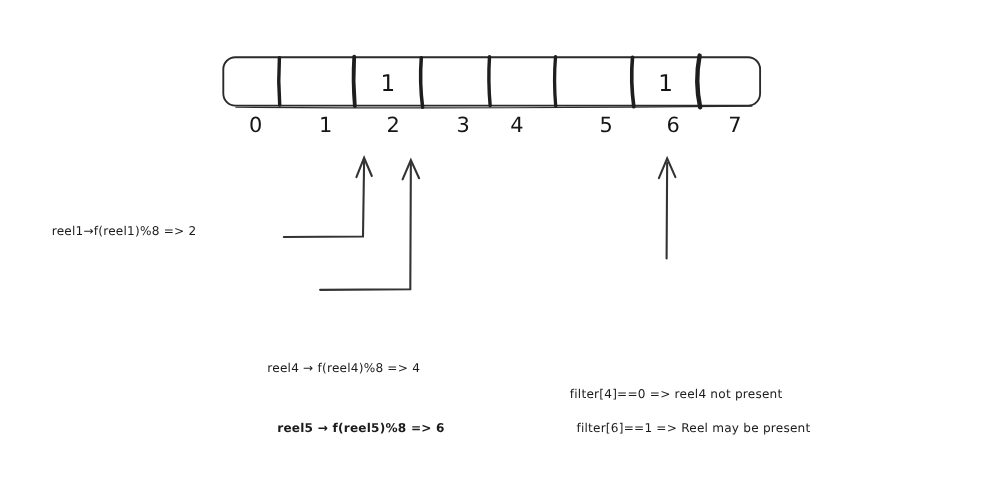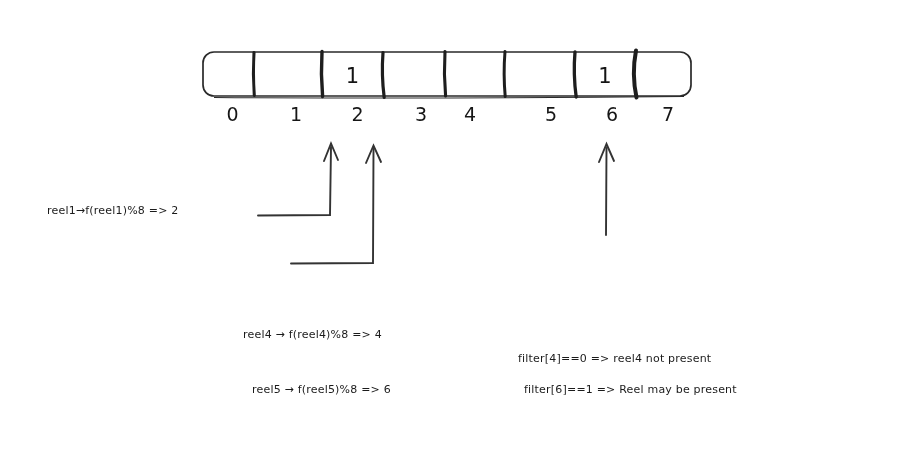--- a/index.html
+++ b/index.html
@@ -95,17 +95,17 @@
   <div class="cell-index" style="left:254px;width:68px;transform:translateX(8px);">1</div>
   <div class="cell-index" style="left:322px;width:61px;transform:translateX(5px);">2</div>
   <div class="cell-index" style="left:383px;width:62px;transform:translateX(7px);">3</div>
   <div class="cell-index" style="left:445px;width:60px;transform:translateX(-5px);">4</div>
   <div class="cell-index" style="left:505px;width:70px;transform:translateX(11px);">5</div>
   <div class="cell-index" style="left:575px;width:60px;transform:translateX(7px);">6</div>
   <div class="cell-index" style="left:635px;width:56px;transform:translateX(5px);">7</div>
 
   <div class="note" style="left:47px;top:204px;">reel1→f(reel1)%8 =&gt; 2</div>
   <div class="note" style="left:243px;top:328px;">reel4 → f(reel4)%8 =&gt; 4</div>
-  <div class="note" style="left:252px;top:383px;">reel5 → f(reel5)%8 =&gt; 6</div>
+  <div class="note" style="left:252px;top:383px;font-weight:bold;">reel5 → f(reel5)%8 =&gt; 6</div>
   <div class="note" style="left:518px;top:328px;margin-top:24px;">filter[4]==0 =&gt; reel4 not present</div>
   <div class="note" style="left:524px;top:383px;text-align:center;">filter[6]==1 =&gt; Reel may be present</div>
 
 </div>
 
 </body></html>

